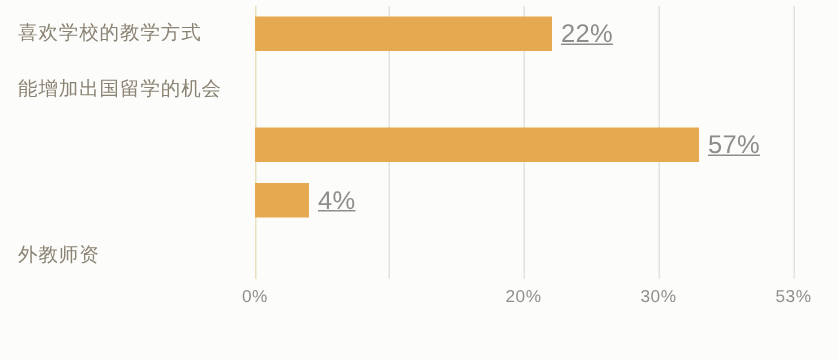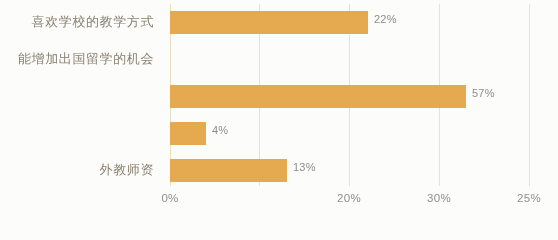--- a/index.html
+++ b/index.html
@@ -53,39 +53,39 @@
   .bar {
     position: absolute;
     left: 0;
     top: 7px;
     height: 23px;
     background: #e5a94f;
   }
   .bar-value {
     position: absolute;
     top: 9px;
-    font-size: 11px;
+    font-size: 17px;
     color: #8d8d8b;
     white-space: nowrap;
     letter-spacing: 0.2px;
+    text-decoration: underline;
   }
   .cat-labels {
     position: absolute;
     left: 0;
     top: 4px;
     width: 162px;
     height: 182px;
   }
   .cat-labels .cat {
     position: absolute;
     right: 0;
     left: 0;
     height: 36px;
     line-height: 36px;
-    text-align: right;
     padding-right: 8px;
     box-sizing: border-box;
     font-size: 13px;
     color: #8a8272;
     white-space: nowrap;
     letter-spacing: 0.6px;
     margin-left: 12px;
   }
 
   
@@ -128,25 +128,21 @@
     <div class="bar-row" style="top:74px">
       <div class="bar" style="width:296px"></div>
       <div class="bar-value" style="left:302px">57%</div>
     </div>
 
     <div class="bar-row" style="top:111px">
       <div class="bar" style="width:36px"></div>
       <div class="bar-value" style="left:42px">4%</div>
     </div>
 
-    <div class="bar-row" style="top:148px">
-      <div class="bar" style="width:117px"></div>
-      <div class="bar-value" style="left:123px">13%</div>
-    </div>
 
   </div>
 
   <div class="xtick" style="left:170px">0%</div>
   <div class="xtick" style="left:349px">20%</div>
   <div class="xtick" style="left:439px">30%</div>
-  <div class="xtick" style="left:529px">25%</div>
+  <div class="xtick" style="left:529px">53%</div>
 
 </div>
 
 </body></html>

